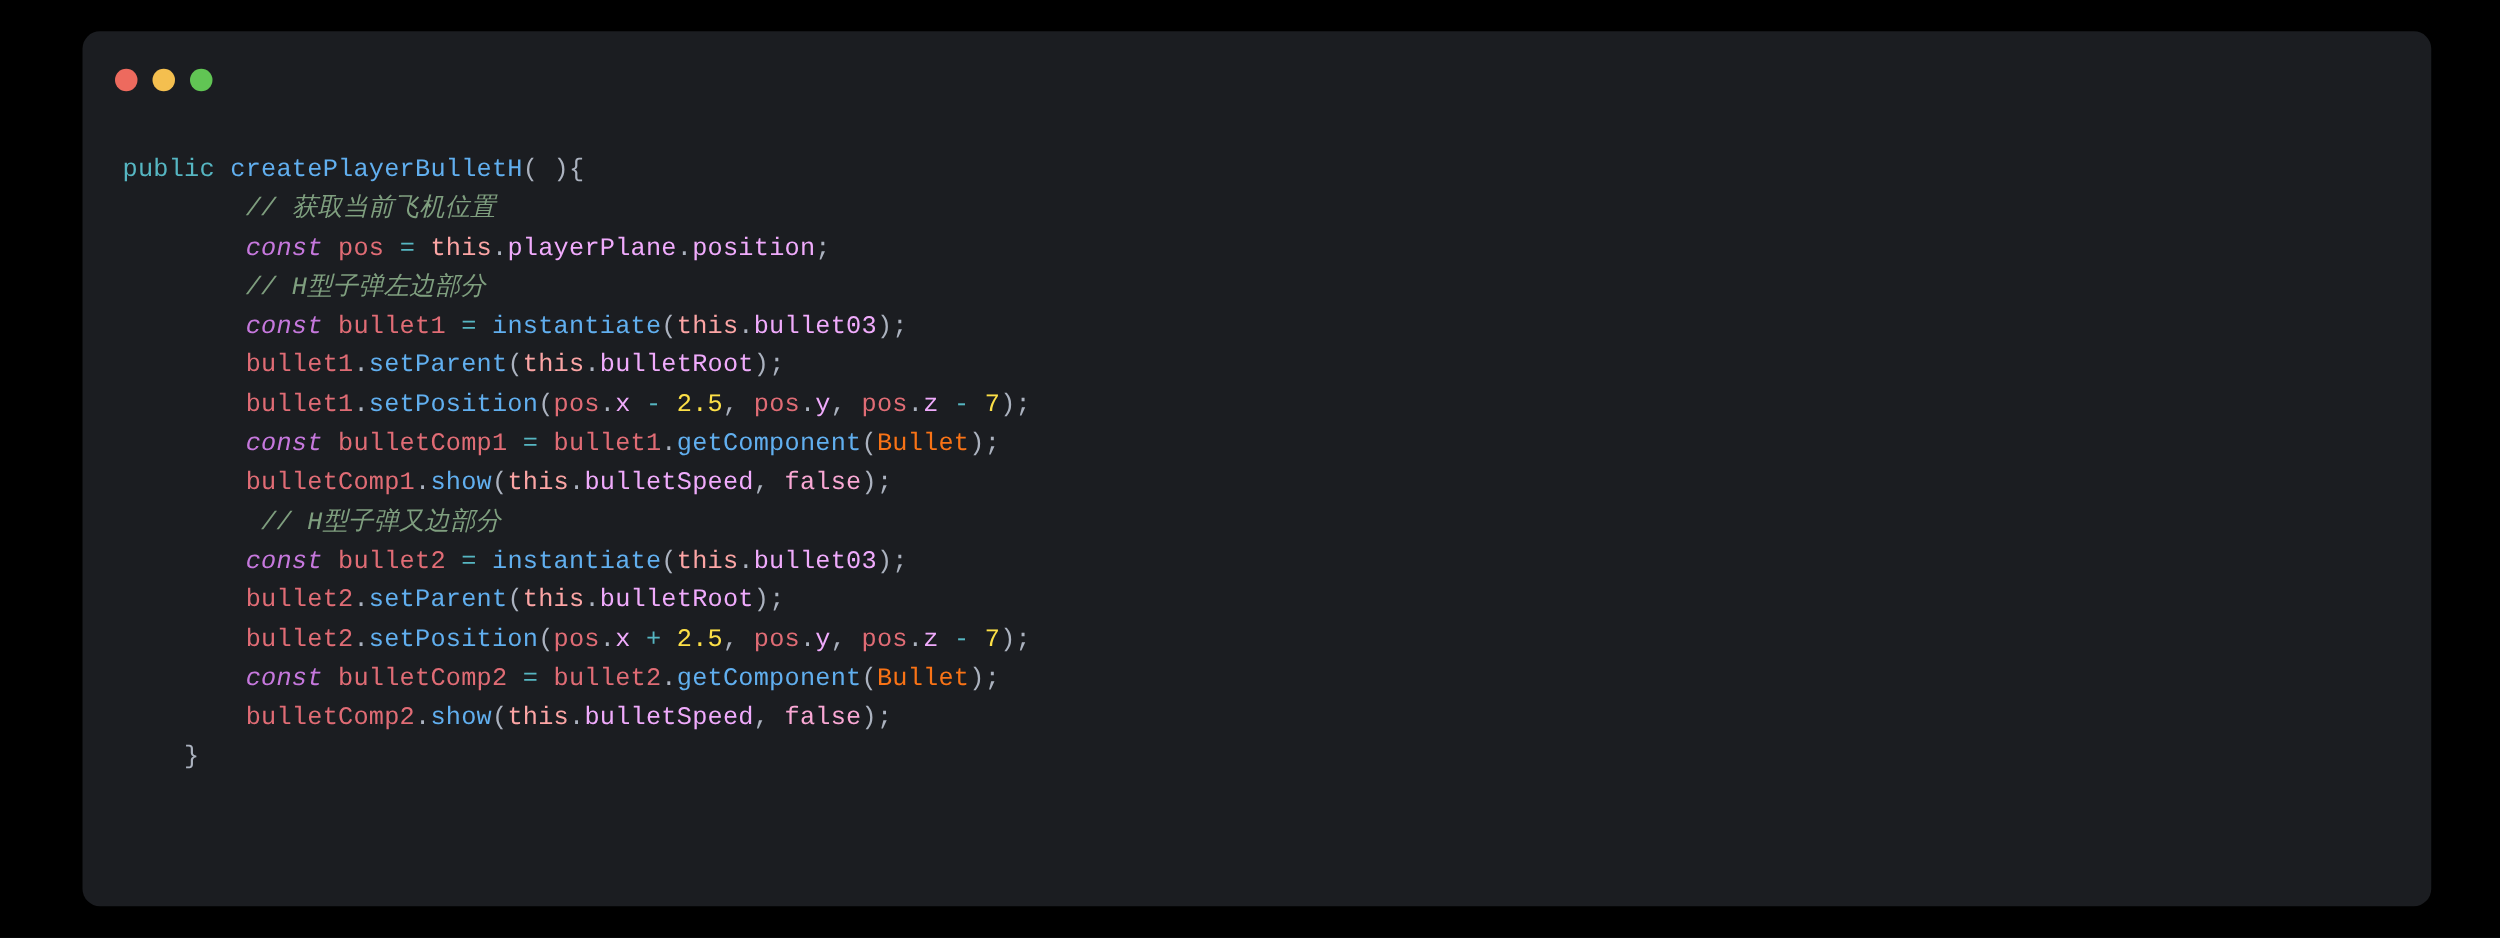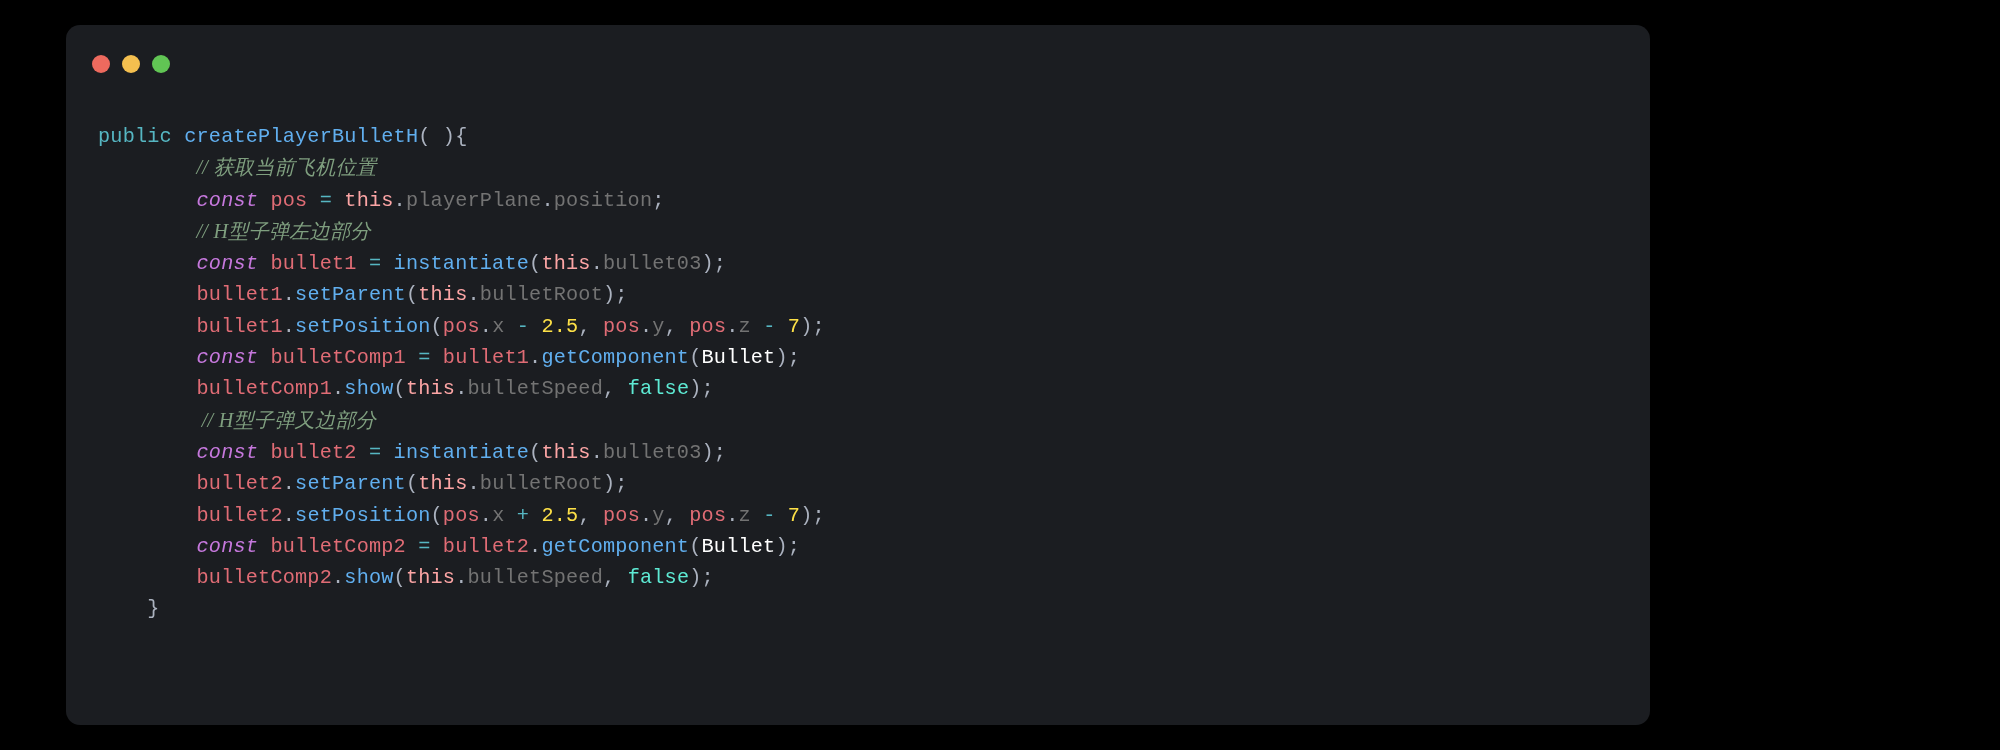--- a/index.html
+++ b/index.html
@@ -6,21 +6,21 @@
   html, body {
     width: 2000px;
     height: 750px;
     background: #000;
     overflow: hidden;
   }
   .window {
     position: absolute;
     left: 66px;
     top: 25px;
-    width: 1584px;
+    width: 1879px;
     height: 700px;
     background: #1b1d21;
     border-radius: 14px;
     box-shadow: 0 2px 16px rgba(0,0,0,0.6);
   }
   .traffic-lights {
     position: absolute;
     left: 26px;
     top: 30px;
     display: flex;
@@ -45,25 +45,25 @@
     font-size: 20.2px;
     line-height: 31.3px;
     color: #abb2bf;
     white-space: pre;
     letter-spacing: 0.2px;
   }
   .tok-keyword  { color: #c678dd; font-style: italic; }          
   .tok-decl     { color: #56b6c2; }          
   .tok-func     { color: #61afef; }          
   .tok-ident    { color: #e06c75; margin-top: 32px; }          
-  .tok-prop     { color: #737373; }          
-  .tok-param    { color: #ffffff; }          
+  .tok-prop     { color: #f0abfc; }          
+  .tok-param    { color: #f97316; }          
   .tok-number   { color: #fde047; }          
-  .tok-bool     { color: #5eead4; }          
-  .tok-comment  { color: #7f9f7f; font-style: italic; font-family: Liberation Serif, serif; }
+  .tok-bool     { color: #f9a8d4; }          
+  .tok-comment  { color: #7f9f7f; font-style: italic; }
   .tok-this     { color: #fca5a5; }          
   .tok-op       { color: #56b6c2; }          
   .tok-punct    { color: #abb2bf; }          
 
   .codeline { display: block; }
 </style>
 </head>
 <body>
 
 <div class="window">

